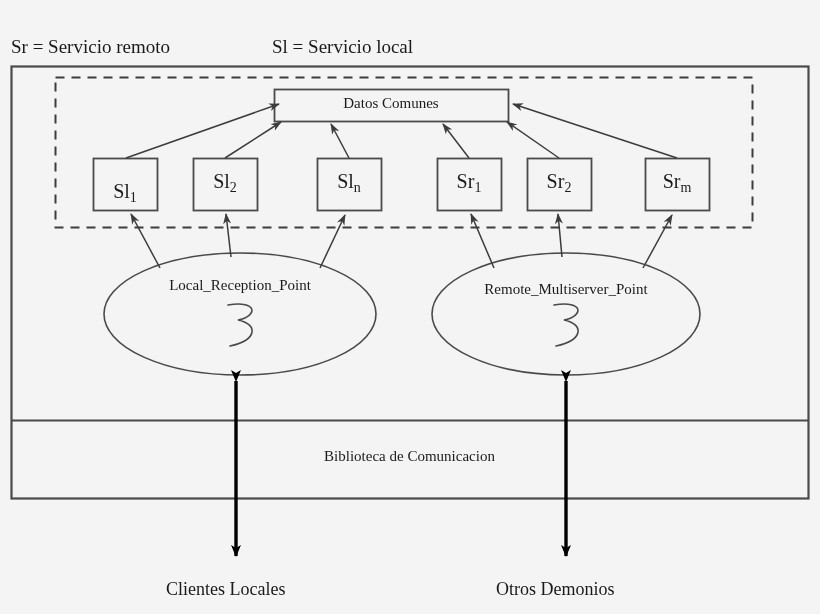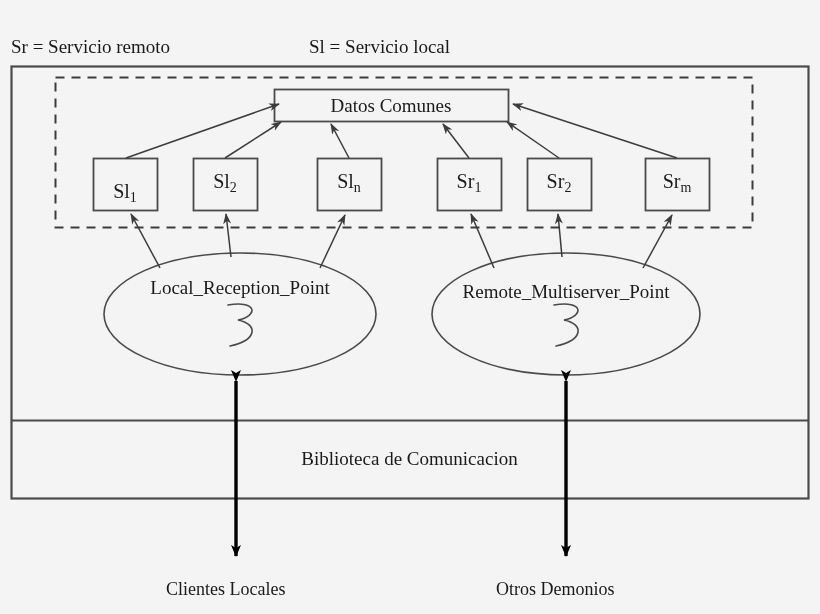--- a/index.html
+++ b/index.html
@@ -25,25 +25,25 @@
     height: 614px;
   }
   .legend-text {
     position: absolute;
     font-size: 19px;
     line-height: 1;
     white-space: nowrap;
     color: #1a1a1a;
   }
   #legend-remote { left: 11px; top: 37px; }
-  #legend-local  { left: 272px; top: 37px; margin-left: 37px; }
+  #legend-local  { left: 272px; top: 37px; }
 
   .node-label {
     position: absolute;
-    font-size: 19px;
+    font-size: 15px;
     white-space: nowrap;
     color: #1a1a1a;
     text-align: center;
   }
   .svc-label {
     position: absolute;
     font-size: 20px;
     white-space: nowrap;
     color: #1a1a1a;
     text-align: center;

